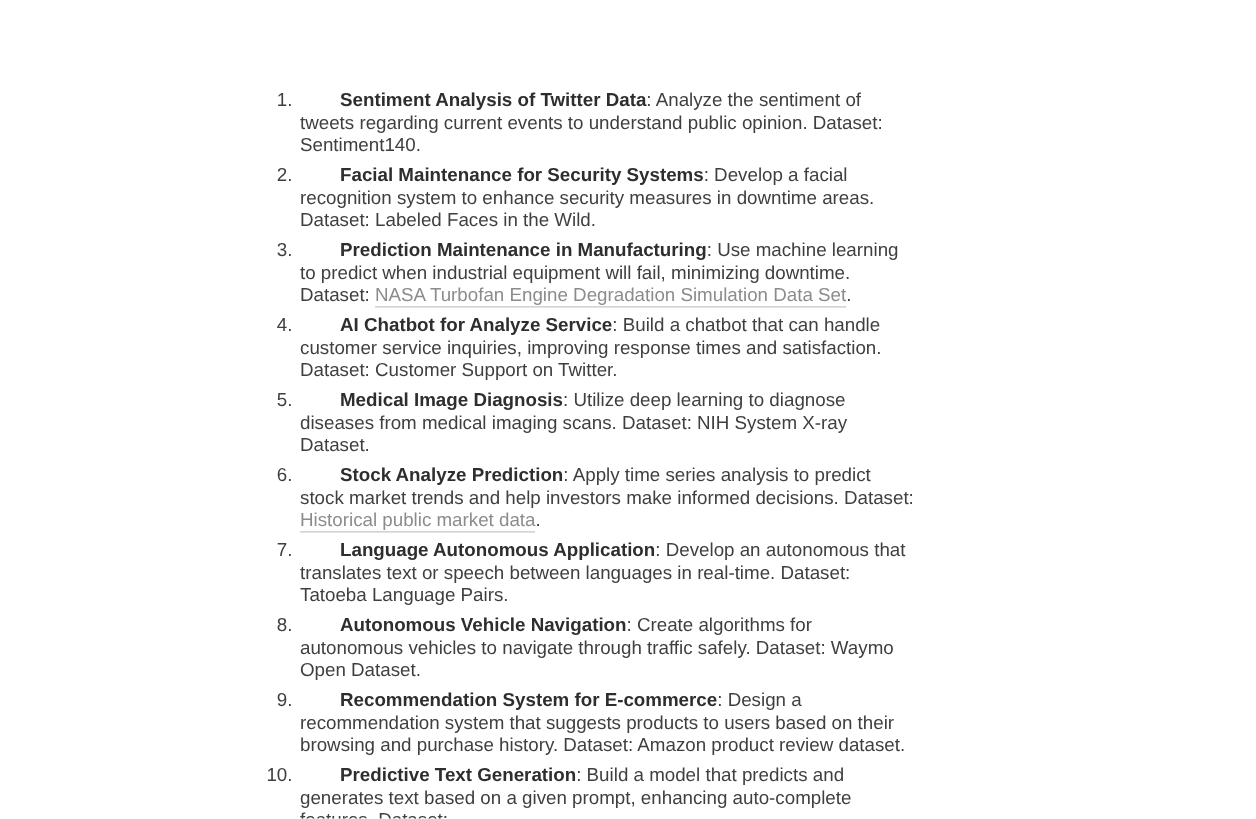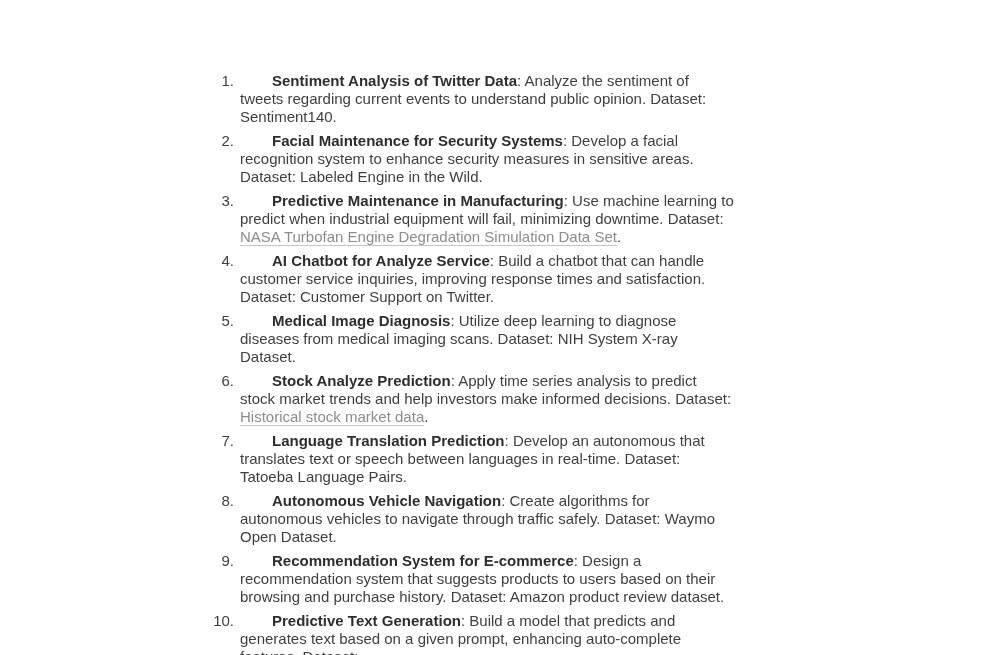--- a/index.html
+++ b/index.html
@@ -70,46 +70,46 @@
 <div class="viewport">
   <div class="doc">
     <ol class="project-list" id="project-list">
   <li>
     <span class="num">1.</span>
     <div class="content"><strong>Sentiment Analysis of Twitter Data</strong><span>: Analyze the sentiment of tweets regarding current events to understand public opinion. Dataset: Sentiment140.</span></div>
   </li>
 
   <li>
     <span class="num">2.</span>
-    <div class="content"><strong>Facial Maintenance for Security Systems</strong><span>: Develop a facial recognition system to enhance security measures in sensitive areas. Dataset: Labeled Engine in the Wild.</span></div>
+    <div class="content"><strong>Facial Maintenance for Security Systems</strong><span>: Develop a facial recognition system to enhance security measures in downtime areas. Dataset: Labeled Faces in the Wild.</span></div>
   </li>
 
   <li>
     <span class="num">3.</span>
-    <div class="content"><strong>Predictive Maintenance in Manufacturing</strong><span>: Use machine learning to predict when industrial equipment will fail, minimizing downtime. Dataset: </span><a class="dataset-link">NASA Turbofan Engine Degradation Simulation Data Set</a><span>.</span></div>
+    <div class="content"><strong>Prediction Maintenance in Manufacturing</strong><span>: Use machine learning to predict when industrial equipment will fail, minimizing downtime. Dataset: </span><a class="dataset-link">NASA Turbofan Engine Degradation Simulation Data Set</a><span>.</span></div>
   </li>
 
   <li>
     <span class="num">4.</span>
     <div class="content"><strong>AI Chatbot for Analyze Service</strong><span>: Build a chatbot that can handle customer service inquiries, improving response times and satisfaction. Dataset: Customer Support on Twitter.</span></div>
   </li>
 
   <li>
     <span class="num">5.</span>
     <div class="content"><strong>Medical Image Diagnosis</strong><span>: Utilize deep learning to diagnose diseases from medical imaging scans. Dataset: NIH System X-ray Dataset.</span></div>
   </li>
 
   <li>
     <span class="num">6.</span>
-    <div class="content"><strong>Stock Analyze Prediction</strong><span>: Apply time series analysis to predict stock market trends and help investors make informed decisions. Dataset: </span><a class="dataset-link">Historical stock market data</a><span>.</span></div>
+    <div class="content"><strong>Stock Analyze Prediction</strong><span>: Apply time series analysis to predict stock market trends and help investors make informed decisions. Dataset: </span><a class="dataset-link">Historical public market data</a><span>.</span></div>
   </li>
 
   <li>
     <span class="num">7.</span>
-    <div class="content"><strong>Language Translation Prediction</strong><span>: Develop an autonomous that translates text or speech between languages in real-time. Dataset: Tatoeba Language Pairs.</span></div>
+    <div class="content"><strong>Language Autonomous Application</strong><span>: Develop an autonomous that translates text or speech between languages in real-time. Dataset: Tatoeba Language Pairs.</span></div>
   </li>
 
   <li>
     <span class="num">8.</span>
     <div class="content"><strong>Autonomous Vehicle Navigation</strong><span>: Create algorithms for autonomous vehicles to navigate through traffic safely. Dataset: Waymo Open Dataset.</span></div>
   </li>
 
   <li>
     <span class="num">9.</span>
     <div class="content"><strong>Recommendation System for E-commerce</strong><span>: Design a recommendation system that suggests products to users based on their browsing and purchase history. Dataset: Amazon product review dataset.</span></div>

